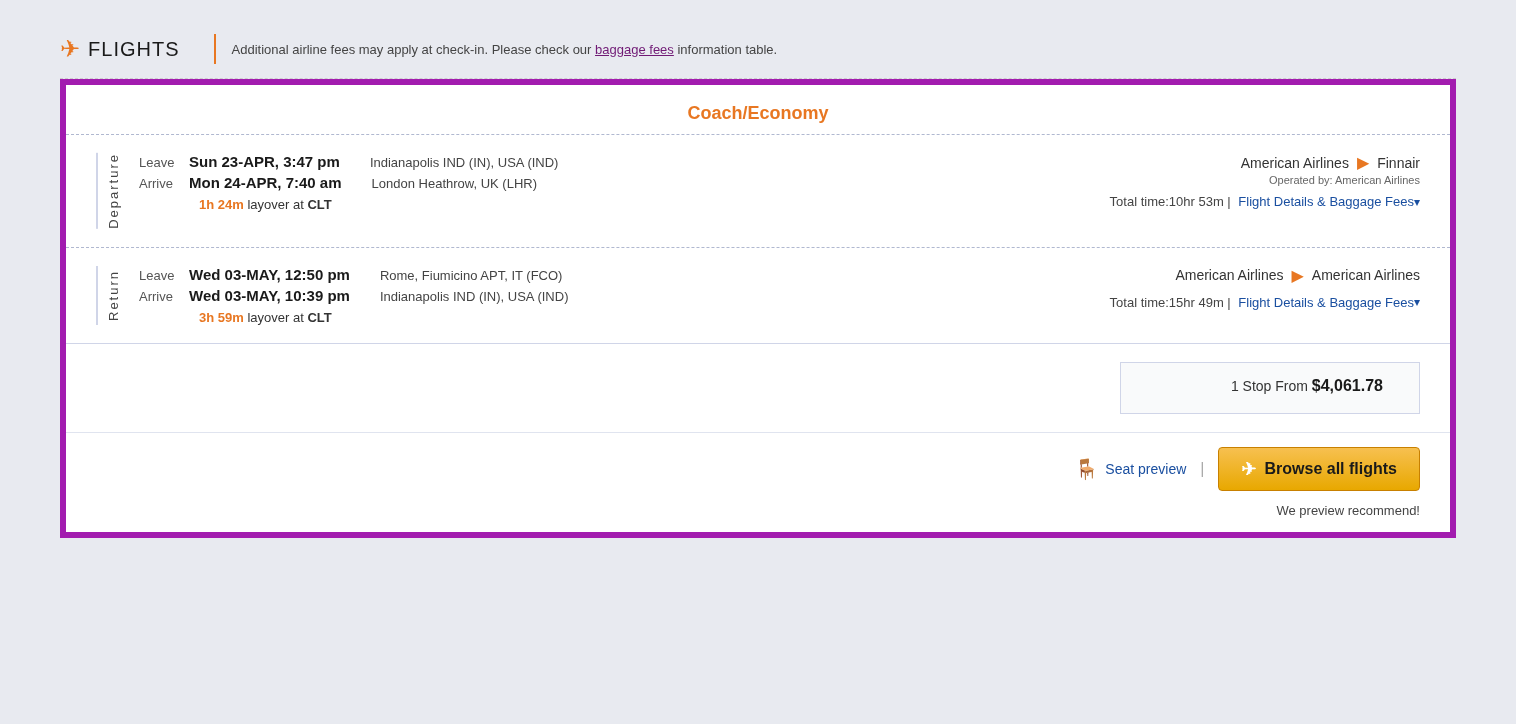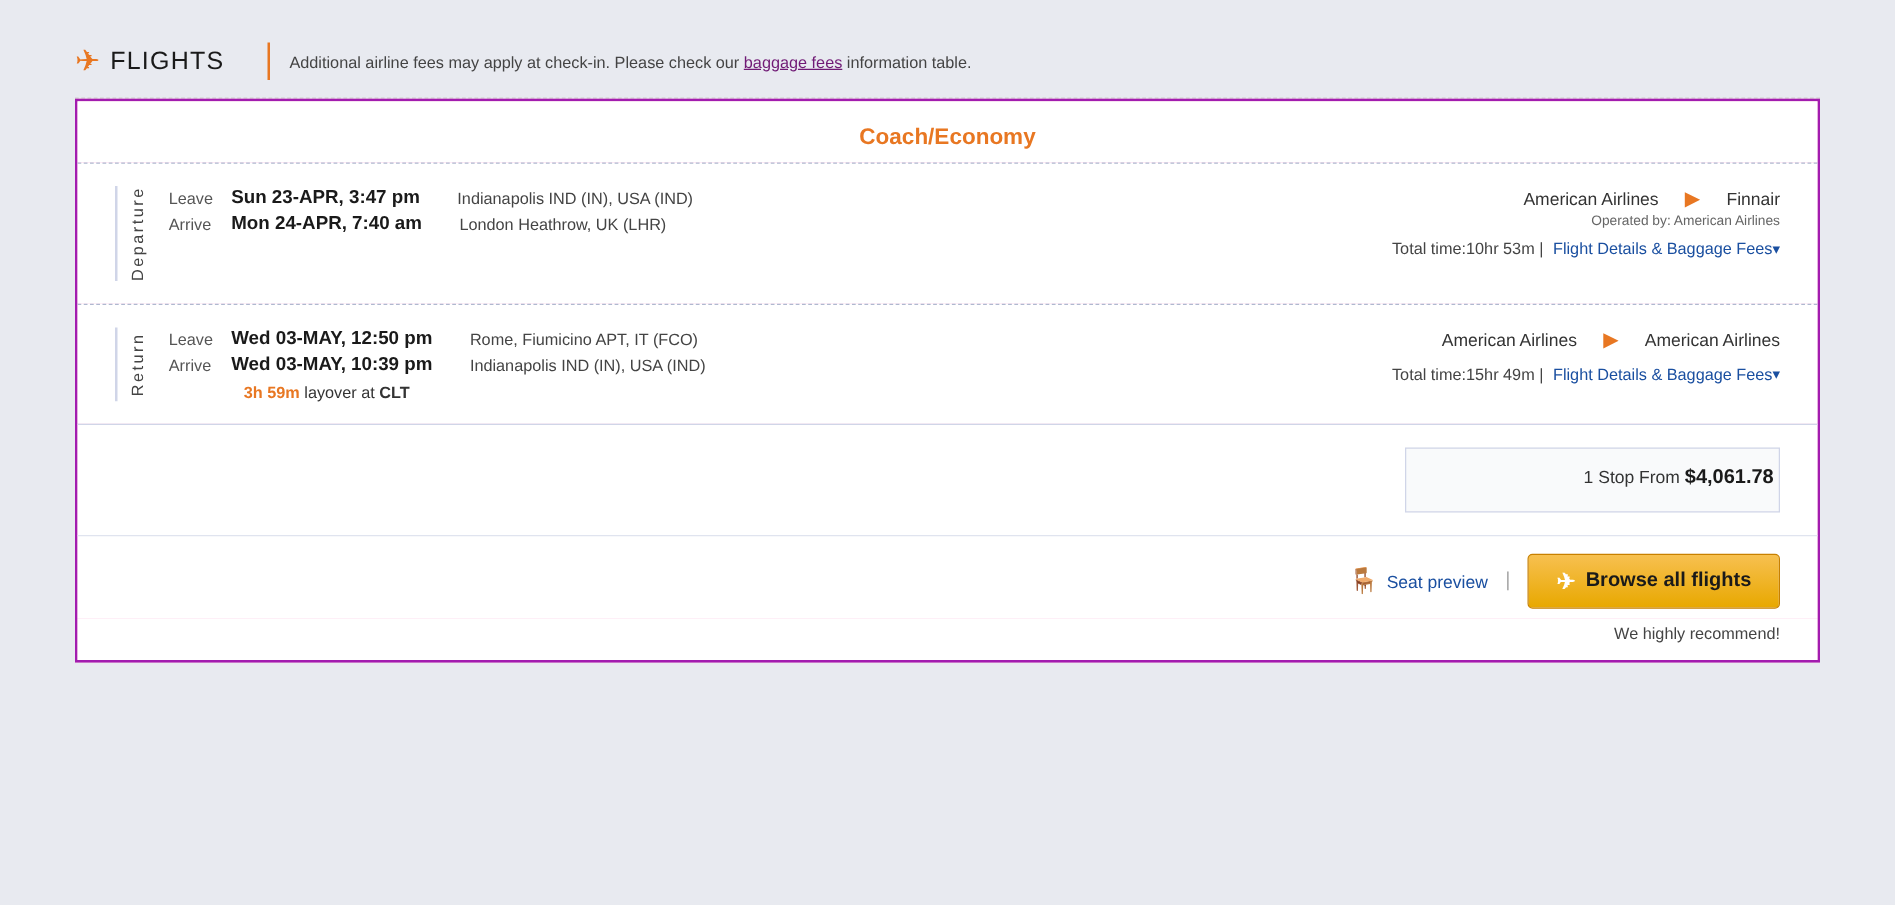--- a/index.html
+++ b/index.html
@@ -45,22 +45,22 @@
     }
     .header-notice {
       color: #444;
       font-size: 13px;
     }
     .header-notice a {
       color: #701a75;
     }
 
     .main-card {
-      background: #f9a8d4;
-      border: 2px solid #a21caf;
+      background: #eab308;
+      border: 6px solid #a21caf;
       margin-top: 0;
     }
 
     .section-title {
       text-align: center;
       color: #e87722;
       font-size: 18px;
       font-weight: bold;
       padding: 18px 0 10px 0;
       background: #fff;
@@ -116,21 +116,21 @@
       margin-left: 60px;
     }
     .layover-at {
       color: #333;
       font-weight: normal;
     }
 
     .airline-row {
       display: flex;
       align-items: center;
-      gap: 21px;
+      gap: 8px;
       margin-bottom: 2px;
     }
     .airline-name {
       color: #333;
       font-size: 14px;
     }
     .arrow-icon {
       color: #e87722;
       font-size: 16px;
     }
@@ -155,21 +155,21 @@
       border-top: 1px solid #d0d5e8;
       padding: 18px 30px;
       display: flex;
       justify-content: flex-end;
       align-items: center;
     }
 
     .pricing-box {
       background: #f9fafb;
       border: 1px solid #d0d5e8;
-      padding: 14px 4px;
+      padding: 14px 36px;
       text-align: right;
       min-width: 300px;
     }
     .pricing-row {
       font-size: 14px;
       color: #333;
       margin-bottom: 4px;
     }
     .pricing-row .price {
       font-weight: bold;
@@ -281,20 +281,24 @@
         <div class="left-details">
           <div class="flight-row">
             <span class="label">Leave</span>
             <span class="datetime">Sun 23-APR, 3:47 pm</span>
             <span class="airport">Indianapolis IND (IN), USA (IND)</span>
           </div>
           <div class="flight-row">
             <span class="label">Arrive</span>
             <span class="datetime">Mon 24-APR, 7:40 am</span>
             <span class="airport">London Heathrow, UK (LHR)</span>
+          </div>
+          <div class="layover-text">
+            <span>1h 24m</span>
+            <span class="layover-at"> <span>layover at</span> <strong>CLT</strong></span>
           </div>
         </div>
         <div class="right-airline">
           <div class="airline-row">
             <span class="airline-name">American Airlines</span>
             <span class="arrow-icon">▶</span>
             <span class="airline-name">Finnair</span>
           </div>
           <div class="operated-by">Operated by: American Airlines</div>
           <div class="total-row">
@@ -357,16 +361,16 @@
       <div class="seat-preview-link">
         <span class="seat-icon">🪑</span>
         <span>Seat preview</span>
       </div>
       <span class="pipe-divider">|</span>
       <button class="browse-btn">
         <span class="plane-btn-icon">✈</span>
         <span>Browse all flights</span>
       </button>
     </div>
-    <div class="recommend-text">We highly recommend!</div>
+    <div class="recommend-text">We preview recommend!</div>
 
   </div>
 </div>
 
 </body></html>

